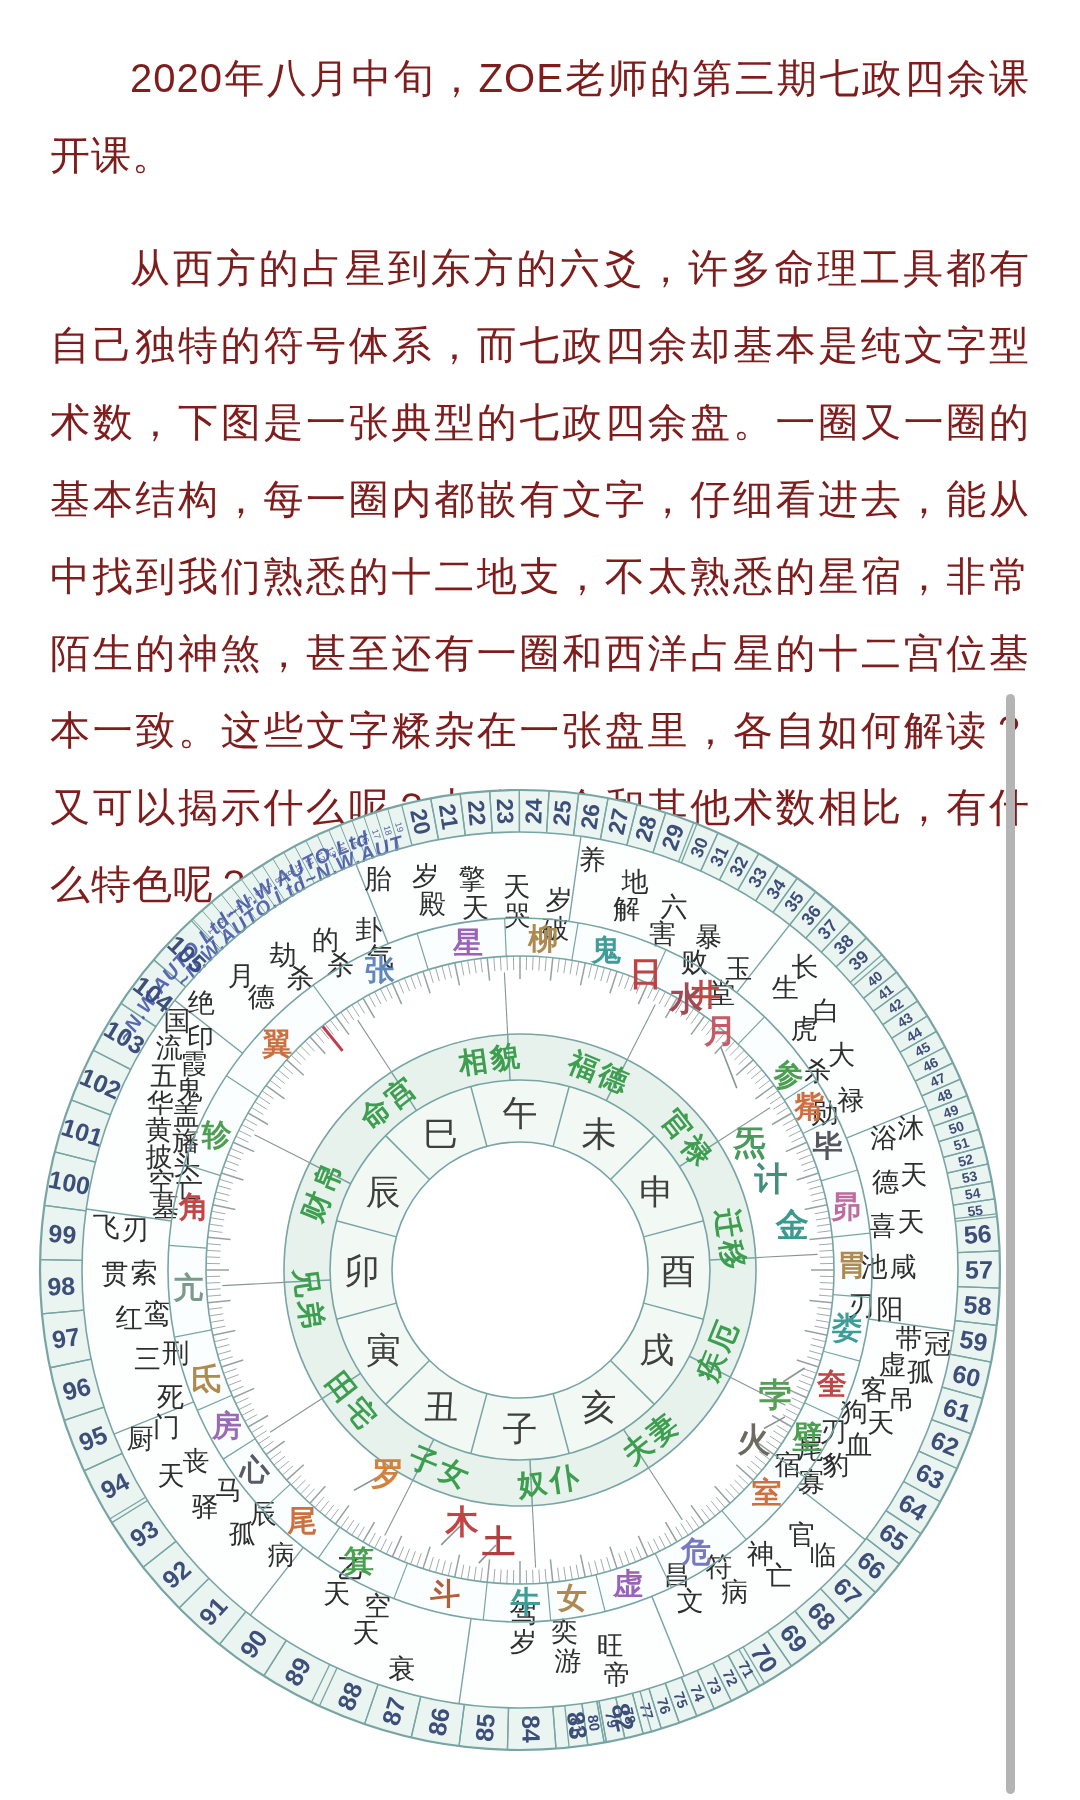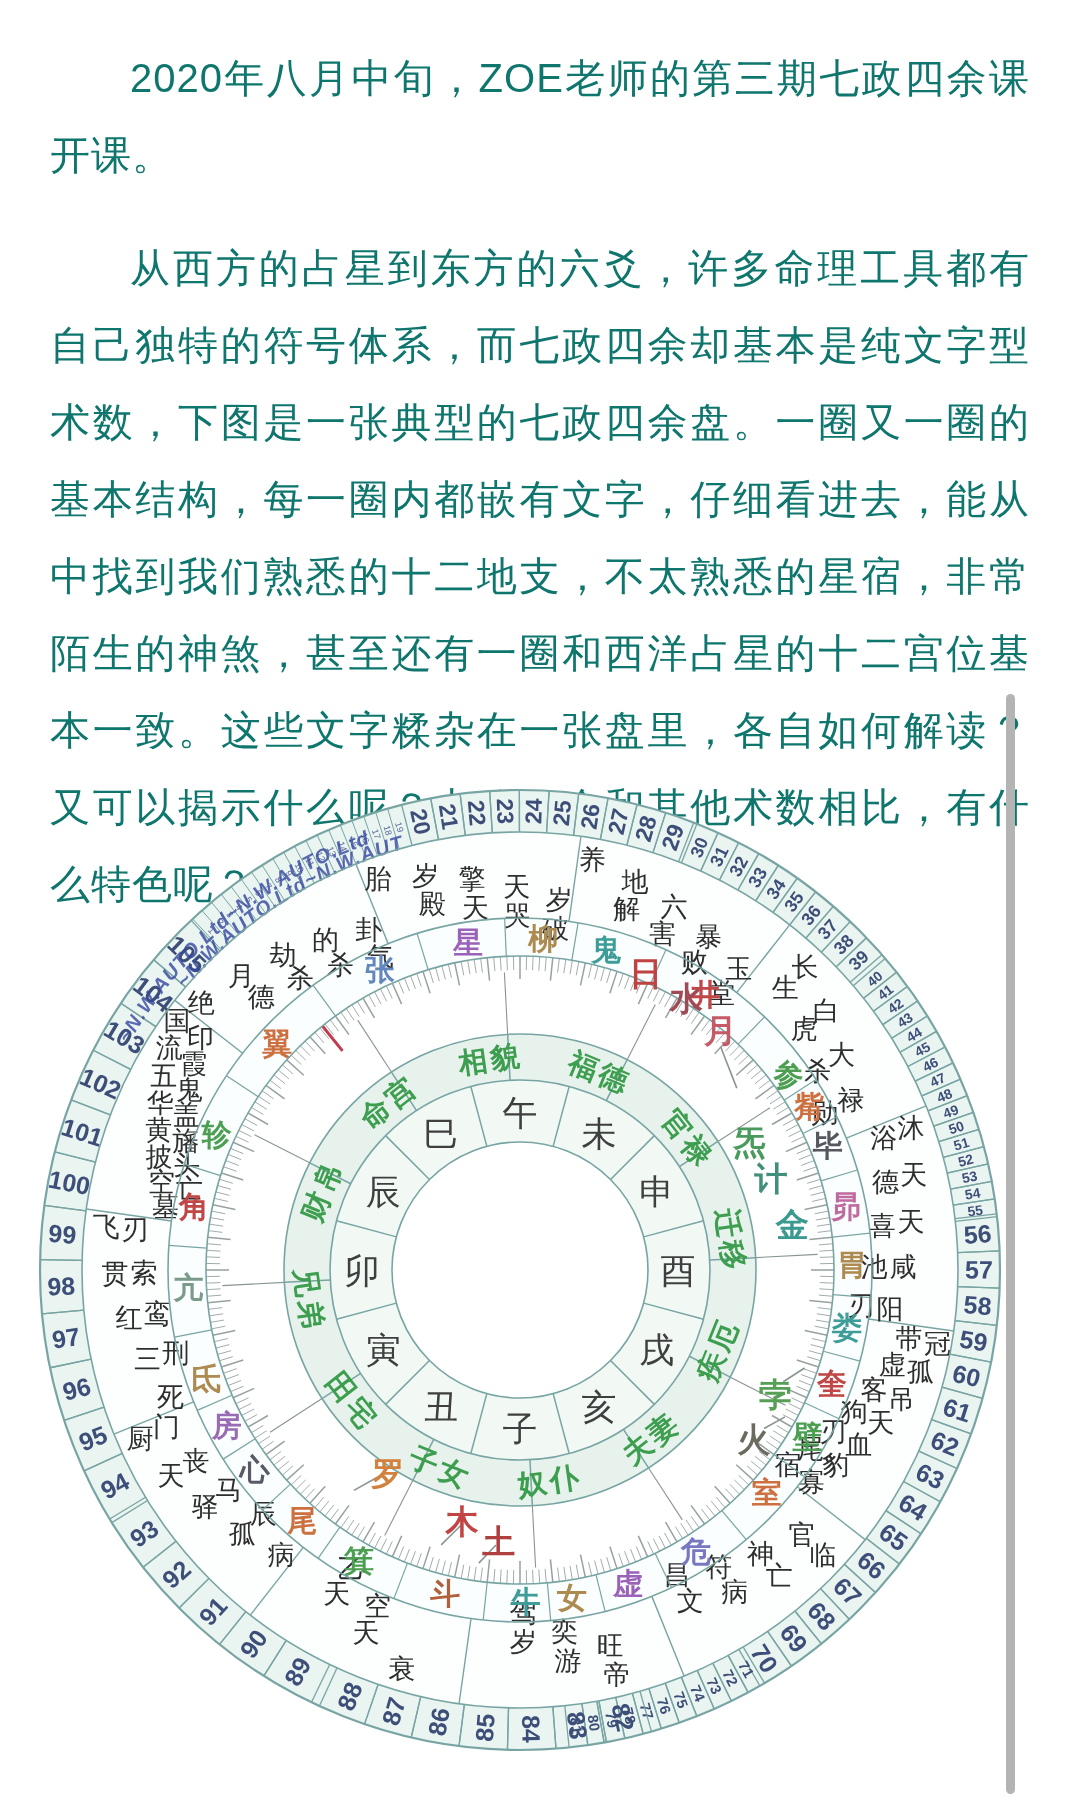--- a/index.html
+++ b/index.html
@@ -1,20 +1,20 @@
 <!DOCTYPE html>
 <html><head>
 <meta charset="utf-8">
 <style>
   html,body{margin:0;padding:0;background:#ffffff;}
   #page{position:relative;width:1080px;height:1800px;background:#ffffff;overflow:hidden;
         font-family:"Liberation Sans","DejaVu Sans",sans-serif;color:#1e1e1e;}
   #article{position:absolute;top:40px;left:50px;width:980px;}
   #article p{margin:0 0 36px 0;font-size:40px;line-height:77px;font-weight:500;
-             text-align:justify;text-indent:2em;letter-spacing:1px;color:#0f766e;}
+             text-align:justify;text-indent:2em;letter-spacing:1px;color:#7f1d1d;}
   #chart-figure{position:absolute;left:0;top:760px;width:1080px;height:1040px;}
   #chart-figure svg{display:block;}
   #scrollbar{position:absolute;left:1006px;top:694px;width:9px;height:1100px;
              background:#b4b4b4;border-radius:5px;}
   text{font-family:"Liberation Sans","DejaVu Sans",sans-serif;}
 </style>
 </head>
 <body>
 
 <div id="page">

